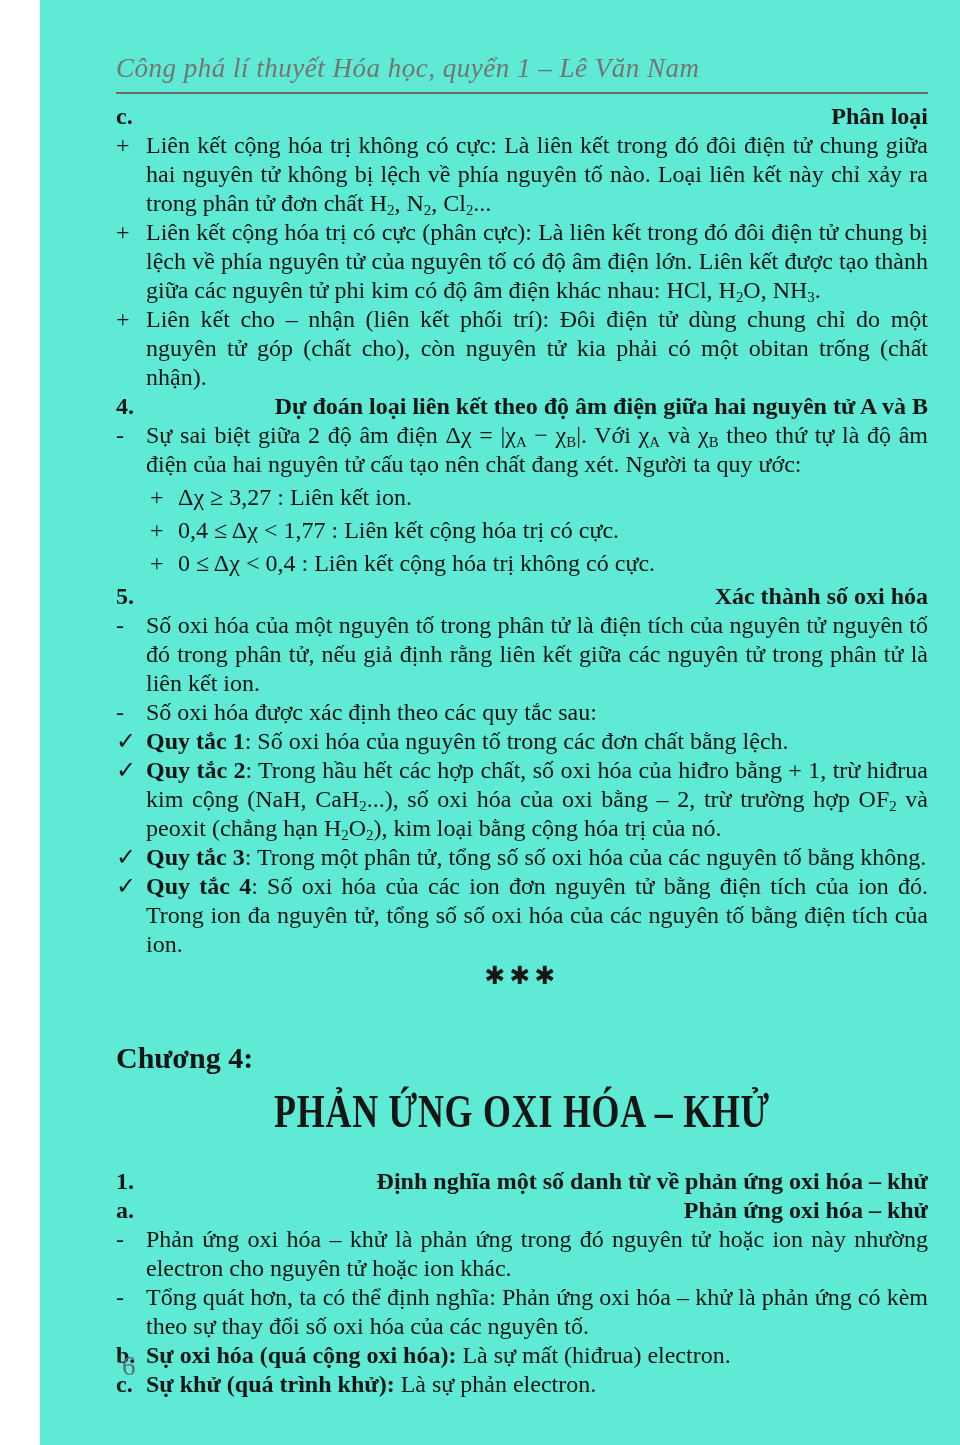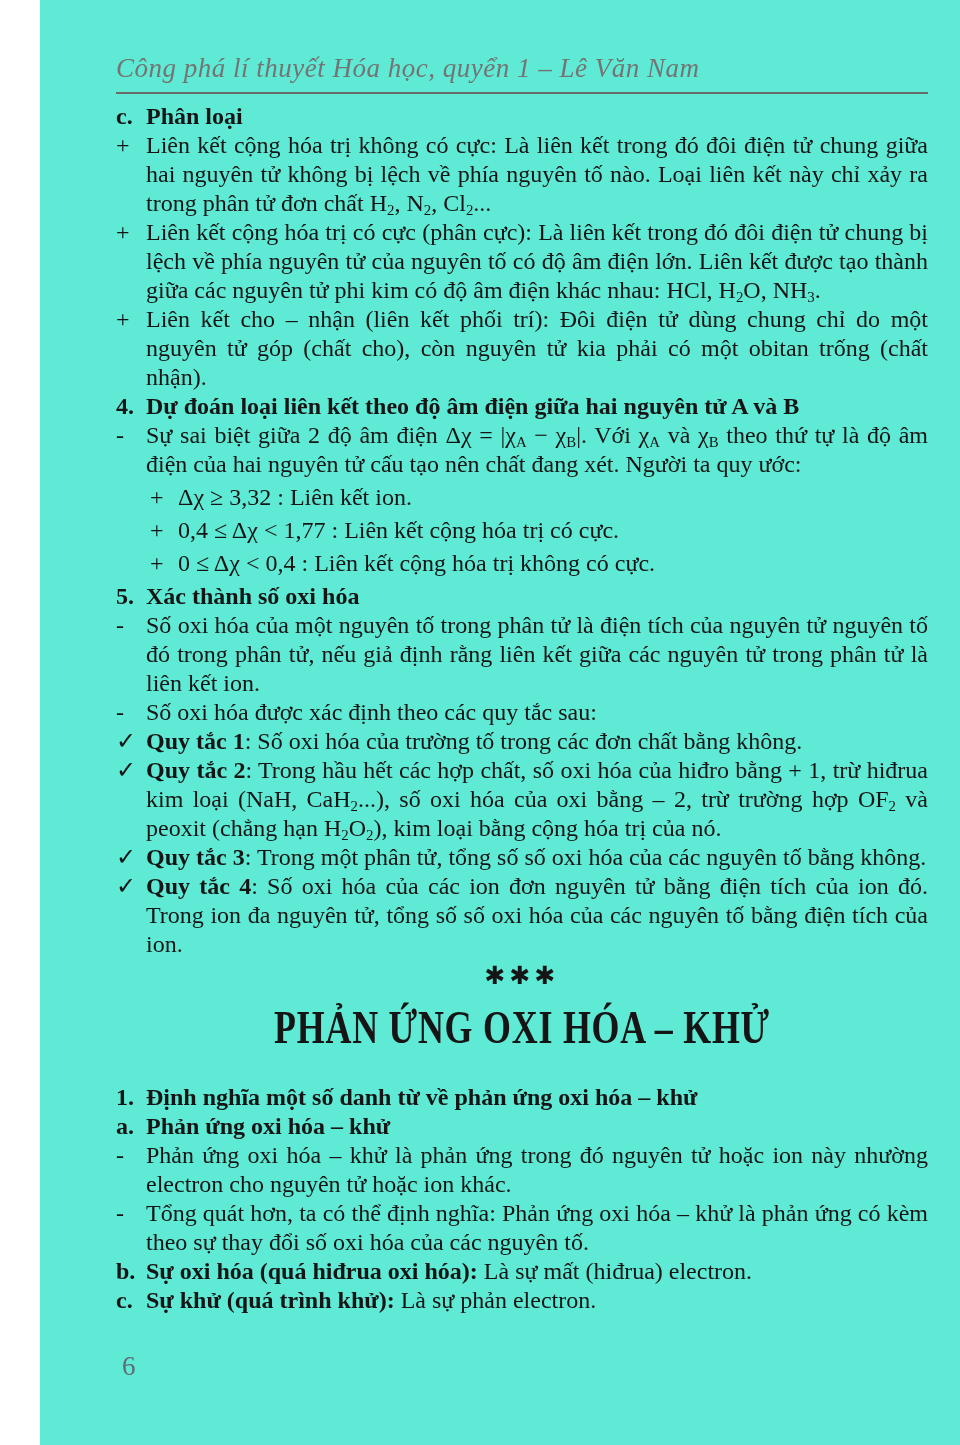--- a/index.html
+++ b/index.html
@@ -19,21 +19,21 @@
   .running-head { padding-top: 52px; line-height: 32px; }
   .rh-title { font-style: italic; font-size: 27px; color: #747474; letter-spacing: 0.5px; }
   .rule { border: none; border-top: 2px solid #6a6a6a; margin: 7px 0 0 0; }
 
   .doc { margin-top: 8px; line-height: 29px; text-align: justify; }
   .li { display: flex; align-items: flex-start; }
   .marker { flex: 0 0 30px; }
   .bm { font-weight: bold; }
   .body { flex: 1 1 auto; text-align: justify; }
   .body .b { font-weight: bold; }
-  .li.headline .body { text-align: left; }
+  .li.headline .body { text-align: right; }
   sub { font-size: 0.62em; line-height: 0; vertical-align: -0.28em; }
   .li.inner { padding-left: 34px; margin: 4px 0; }
   .li.inner .marker { flex: 0 0 28px; }
 
   .sep {
     text-align: center;
     font-weight: bold;
     font-size: 25px;
     letter-spacing: 4px;
     line-height: 30px;
@@ -96,21 +96,21 @@
     <div class="li headline">
       <span class="marker bm">4.</span>
       <span class="body"><span class="b">Dự đoán loại liên kết theo độ âm điện giữa hai nguyên tử A và B</span></span>
     </div>
     <div class="li">
       <span class="marker">-</span>
       <span class="body"><span>Sự sai biệt giữa 2 độ âm điện Δχ = |χ</span><sub>A</sub><span> − χ</span><sub>B</sub><span>|. Với χ</span><sub>A</sub><span> và χ</span><sub>B</sub><span> theo thứ tự là độ âm điện của hai nguyên tử cấu tạo nên chất đang xét. Người ta quy ước:</span></span>
     </div>
     <div class="li inner">
       <span class="marker">+</span>
-      <span class="body"><span>Δχ ≥ 3,32 : Liên kết ion.</span></span>
+      <span class="body"><span>Δχ ≥ 3,27 : Liên kết ion.</span></span>
     </div>
     <div class="li inner">
       <span class="marker">+</span>
       <span class="body"><span>0,4 ≤ Δχ &lt; 1,77 : Liên kết cộng hóa trị có cực.</span></span>
     </div>
     <div class="li inner">
       <span class="marker">+</span>
       <span class="body"><span>0 ≤ Δχ &lt; 0,4 : Liên kết cộng hóa trị không có cực.</span></span>
     </div>
     <div class="li headline">
@@ -120,37 +120,38 @@
     <div class="li">
       <span class="marker">-</span>
       <span class="body"><span>Số oxi hóa của một nguyên tố trong phân tử là điện tích của nguyên tử nguyên tố đó trong phân tử, nếu giả định rằng liên kết giữa các nguyên tử trong phân tử là liên kết ion.</span></span>
     </div>
     <div class="li">
       <span class="marker">-</span>
       <span class="body"><span>Số oxi hóa được xác định theo các quy tắc sau:</span></span>
     </div>
     <div class="li">
       <span class="marker">✓</span>
-      <span class="body"><span class="b">Quy tắc 1</span><span>: Số oxi hóa của trường tố trong các đơn chất bằng không.</span></span>
+      <span class="body"><span class="b">Quy tắc 1</span><span>: Số oxi hóa của nguyên tố trong các đơn chất bằng lệch.</span></span>
     </div>
     <div class="li">
       <span class="marker">✓</span>
-      <span class="body"><span class="b">Quy tắc 2</span><span>: Trong hầu hết các hợp chất, số oxi hóa của hiđro bằng + 1, trừ hiđrua kim loại (NaH, CaH</span><sub>2</sub><span>...), số oxi hóa của oxi bằng – 2, trừ trường hợp OF</span><sub>2</sub><span> và peoxit (chẳng hạn H</span><sub>2</sub><span>O</span><sub>2</sub><span>), kim loại bằng cộng hóa trị của nó.</span></span>
+      <span class="body"><span class="b">Quy tắc 2</span><span>: Trong hầu hết các hợp chất, số oxi hóa của hiđro bằng + 1, trừ hiđrua kim cộng (NaH, CaH</span><sub>2</sub><span>...), số oxi hóa của oxi bằng – 2, trừ trường hợp OF</span><sub>2</sub><span> và peoxit (chẳng hạn H</span><sub>2</sub><span>O</span><sub>2</sub><span>), kim loại bằng cộng hóa trị của nó.</span></span>
     </div>
     <div class="li">
       <span class="marker">✓</span>
       <span class="body"><span class="b">Quy tắc 3</span><span>: Trong một phân tử, tổng số số oxi hóa của các nguyên tố bằng không.</span></span>
     </div>
     <div class="li">
       <span class="marker">✓</span>
       <span class="body"><span class="b">Quy tắc 4</span><span>: Số oxi hóa của các ion đơn nguyên tử bằng điện tích của ion đó. Trong ion đa nguyên tử, tổng số số oxi hóa của các nguyên tố bằng điện tích của ion.</span></span>
     </div>
 
     <div class="sep">✱✱✱</div>
 
+    <div class="chapter-label">Chương 4:</div>
     <div class="chapter-title">PHẢN ỨNG OXI HÓA – KHỬ</div>
 
     <div class="sec2">
       <div class="li headline">
         <span class="marker bm">1.</span>
         <span class="body"><span class="b">Định nghĩa một số danh từ về phản ứng oxi hóa – khử</span></span>
       </div>
       <div class="li headline">
         <span class="marker bm">a.</span>
         <span class="body"><span class="b">Phản ứng oxi hóa – khử</span></span>
@@ -158,21 +159,21 @@
       <div class="li">
         <span class="marker">-</span>
         <span class="body"><span>Phản ứng oxi hóa – khử là phản ứng trong đó nguyên tử hoặc ion này nhường electron cho nguyên tử hoặc ion khác.</span></span>
       </div>
       <div class="li">
         <span class="marker">-</span>
         <span class="body"><span>Tổng quát hơn, ta có thể định nghĩa: Phản ứng oxi hóa – khử là phản ứng có kèm theo sự thay đổi số oxi hóa của các nguyên tố.</span></span>
       </div>
       <div class="li">
         <span class="marker bm">b.</span>
-        <span class="body"><span class="b">Sự oxi hóa (quá hiđrua oxi hóa):</span><span> Là sự mất (hiđrua) electron.</span></span>
+        <span class="body"><span class="b">Sự oxi hóa (quá cộng oxi hóa):</span><span> Là sự mất (hiđrua) electron.</span></span>
       </div>
       <div class="li">
         <span class="marker bm">c.</span>
         <span class="body"><span class="b">Sự khử (quá trình khử):</span><span> Là sự phản electron.</span></span>
       </div>
     </div>
 
   </div>
 
   <div class="page-num">6</div>

